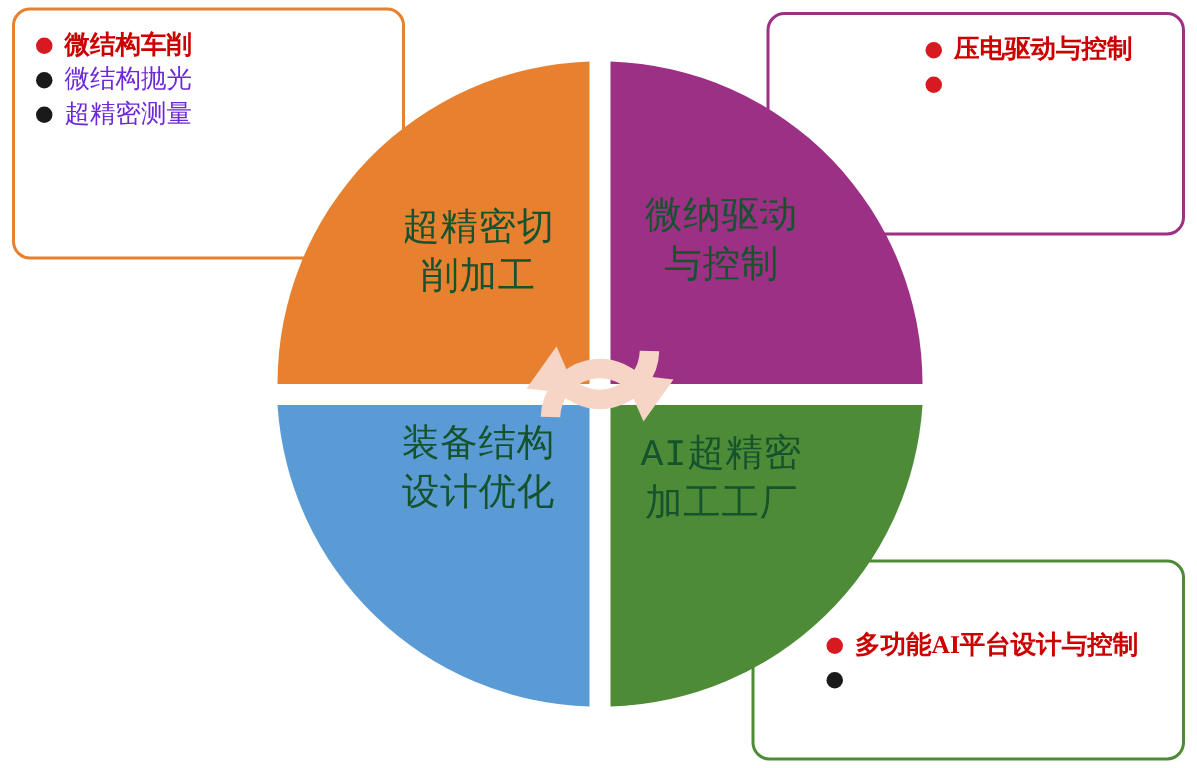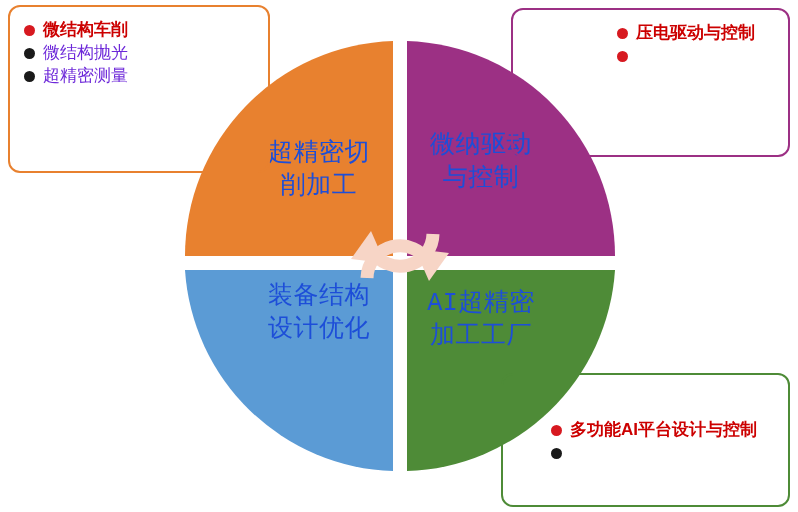--- a/index.html
+++ b/index.html
@@ -76,21 +76,21 @@
     position: absolute;
     left: 179px;
     top: 35px;
     width: 442px;
     height: 442px;
     z-index: 1;
   }
   #wheel svg { display: block; }
   .quad-label {
     position: absolute;
-    color: #1d4ed8;
+    color: #14532d;
     font-size: 25px;
     line-height: 1.30;
     text-align: center;
     white-space: pre-line;
     letter-spacing: 0.5px;
     z-index: 2;
     pointer-events: none;
   }
   #label-tl { left: 60px;  top: 100px; width: 160px; }
   #label-tr { left: 222px; top: 92px; width: 160px; }
@@ -159,21 +159,21 @@
         <span class="bullet-dot red"></span>
         <span class="bullet-text red">压电驱动与控制</span>
       </div>
       <div class="bullet-row">
         <span class="bullet-dot red"></span>
       </div>
     </div>
   </div>
 
 
-  <div class="callout" id="box-br" style="border-color: rgb(78, 139, 55);">
+  <div class="callout" id="box-br" style="border-color: rgb(78, 139, 55); font-family: Liberation Serif, serif;">
     <div class="items">
       <div class="bullet-row">
         <span class="bullet-dot red"></span>
         <span class="bullet-text red">多功能AI平台设计与控制</span>
       </div>
       <div class="bullet-row">
         <span class="bullet-dot"></span>
       </div>
     </div>
   </div>

